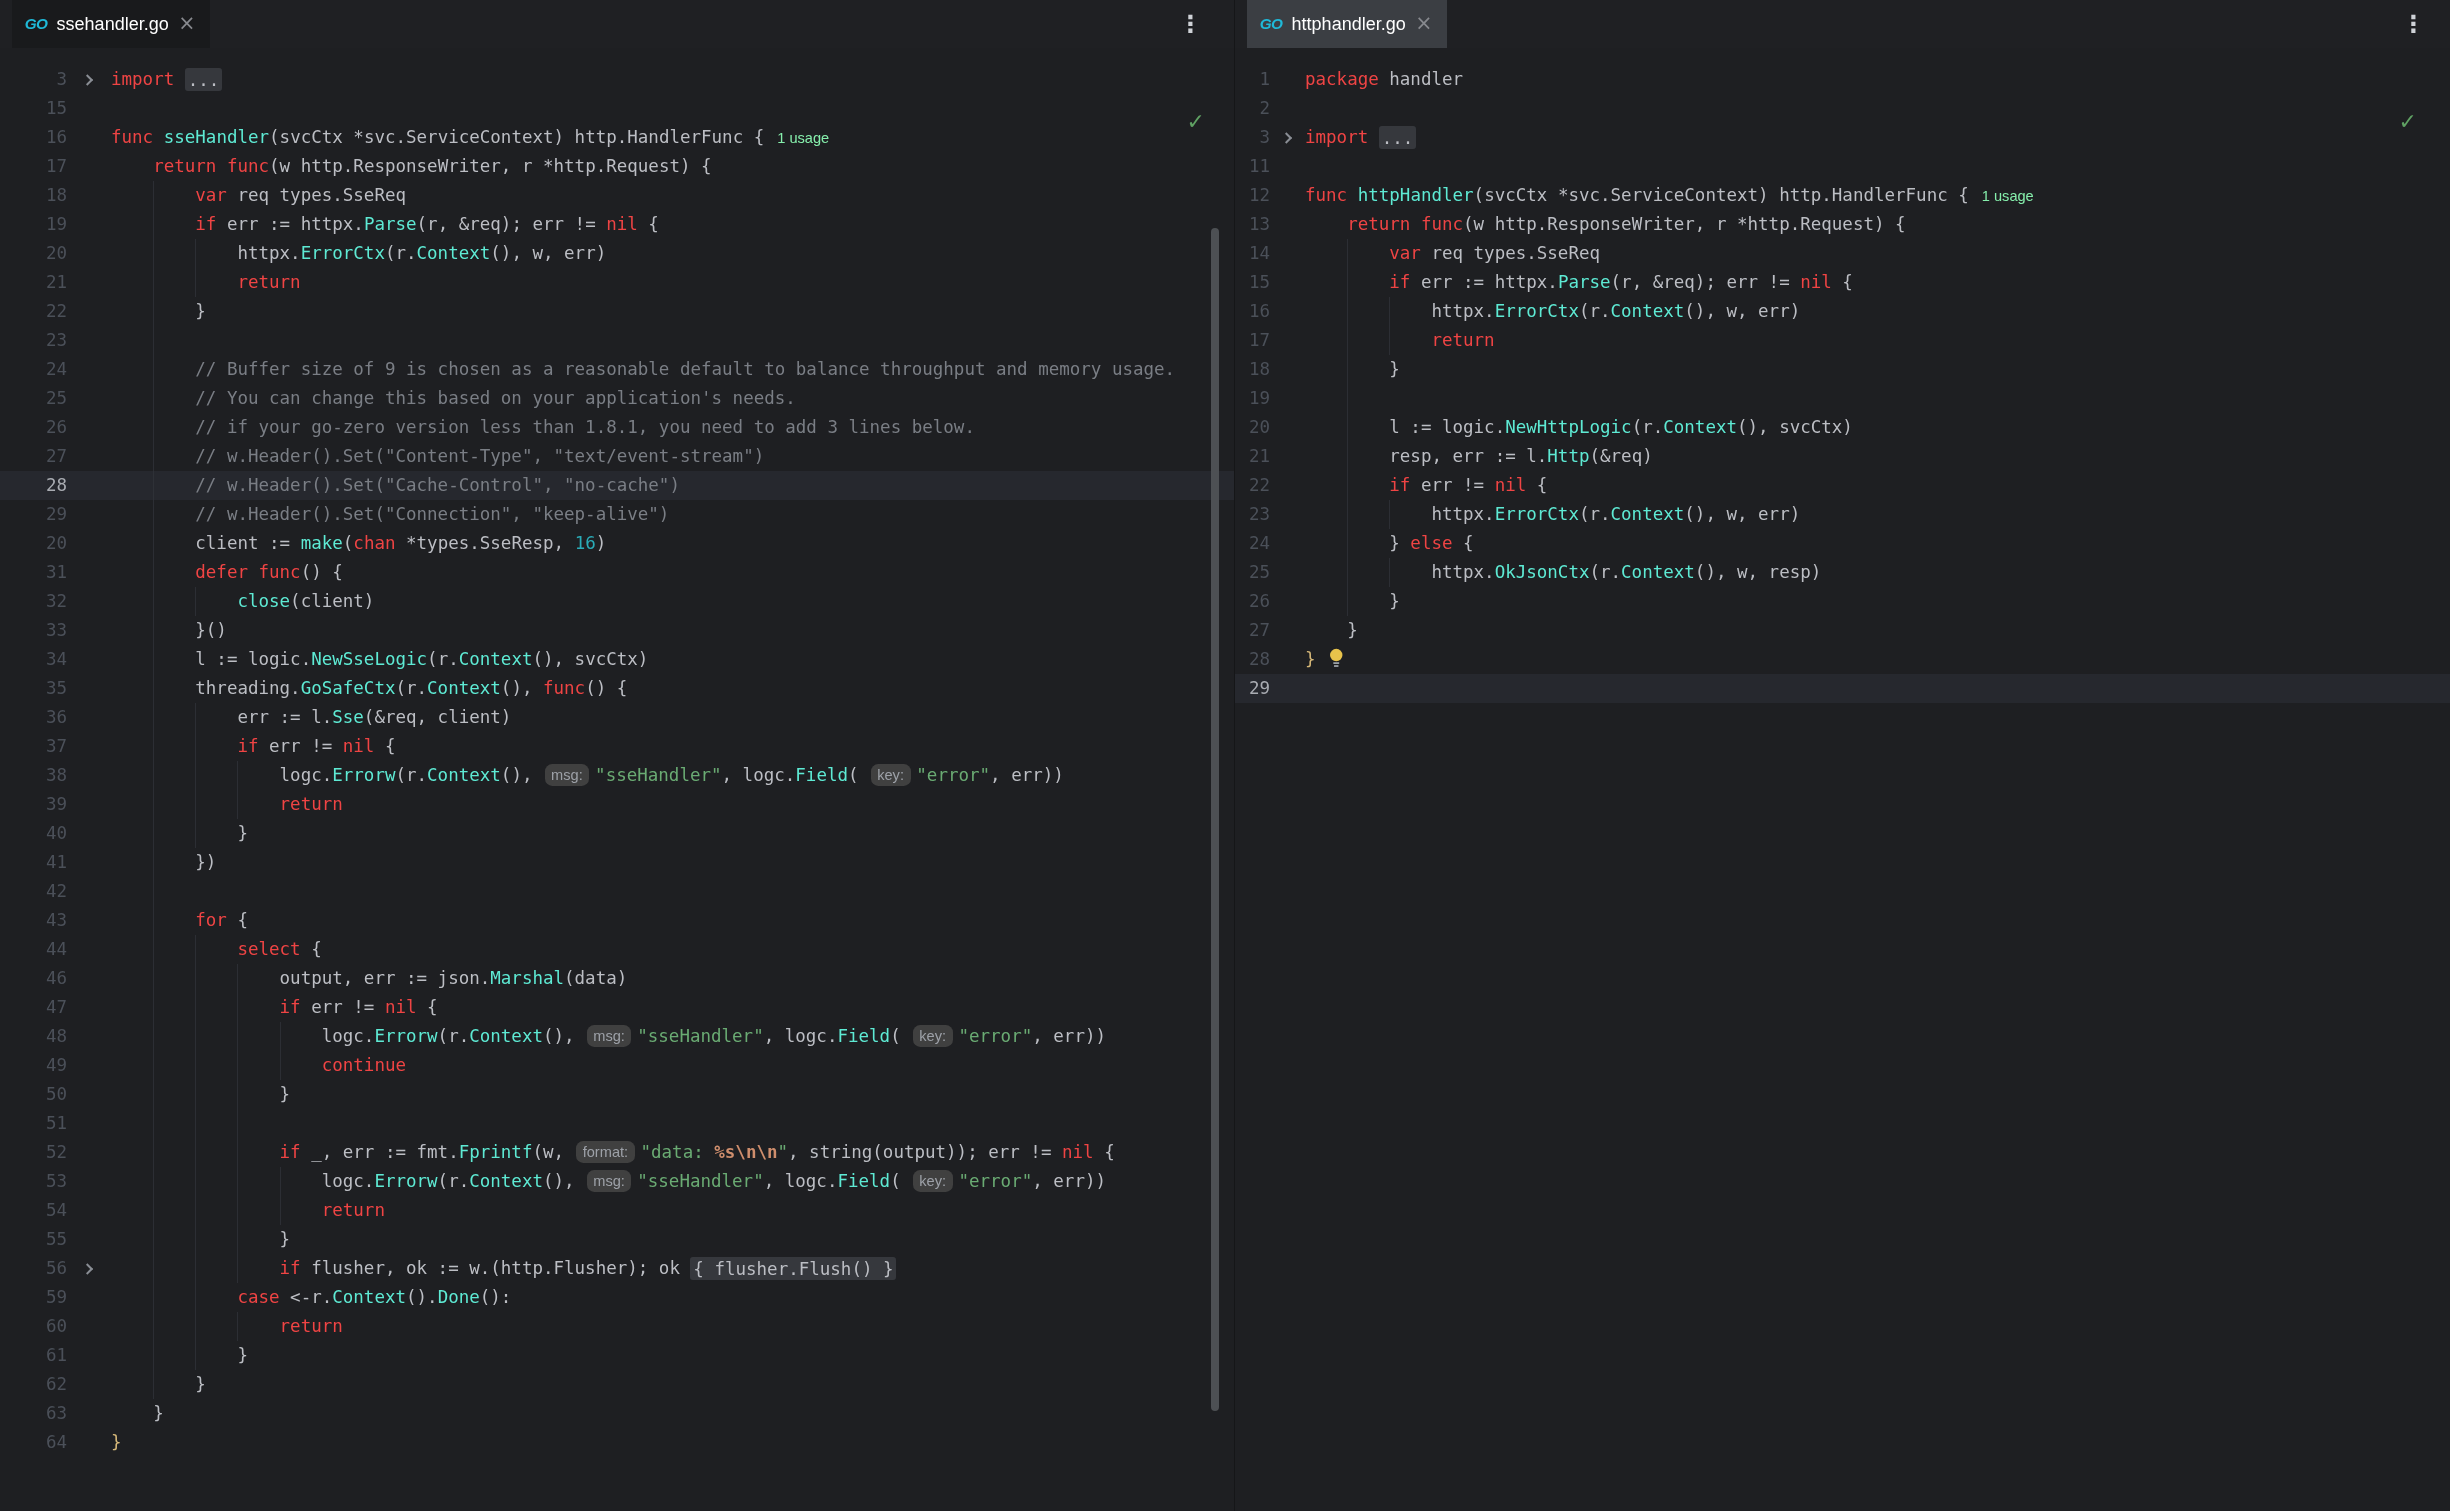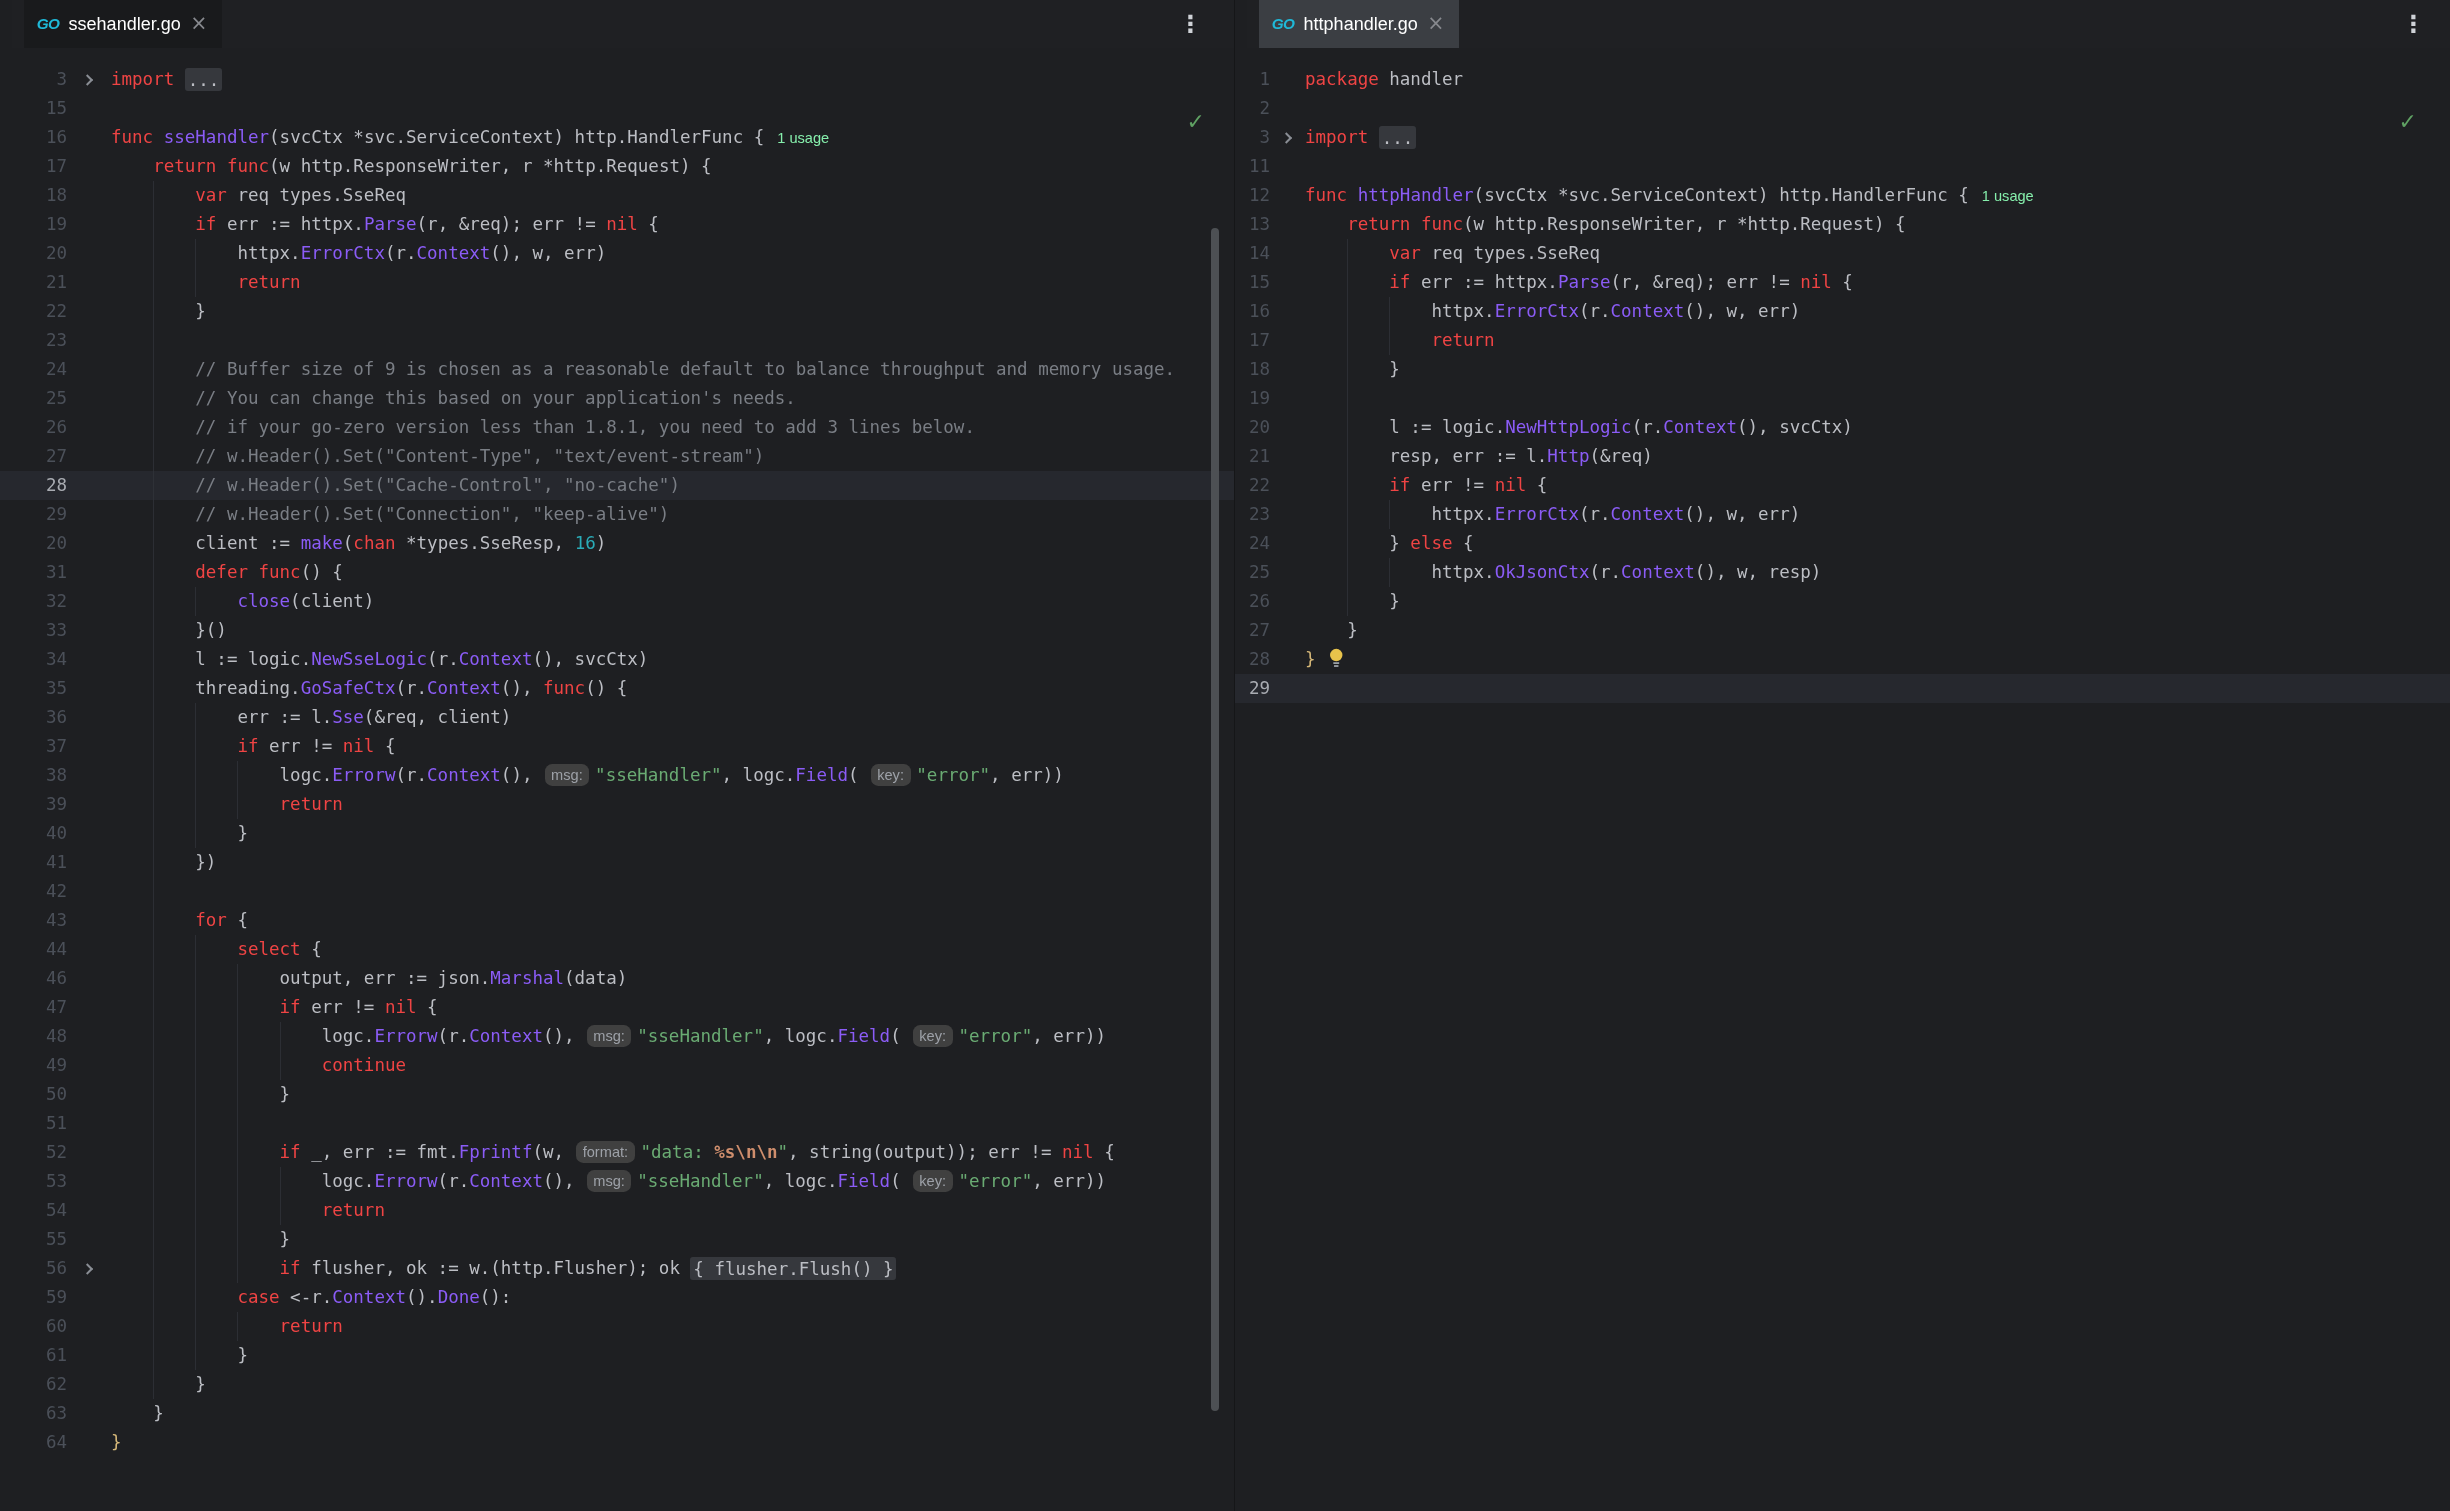--- a/index.html
+++ b/index.html
@@ -1,20 +1,20 @@
 <!DOCTYPE html>
 <html style="font-size:11.7px"><head>
 <meta charset="utf-8">
 <style>
   * { margin:0; padding:0; box-sizing:border-box; }
   html,body { width:2450px; height:1512px; overflow:hidden; background:#1e1f22; }
   body { font-family:"DejaVu Sans Mono",monospace; }
 
   .ide { display:flex; width:100%; height:100%; }
-  .pane { position:relative; height:100%; background:#1e1f22; overflow:hidden;padding-left:12px; }
+  .pane { position:relative; height:100%; background:#1e1f22; overflow:hidden; }
   .pane-l { width:1235px; border-right:1.5px solid #151618; }
   .pane-r { flex:1; }
 
   
   .tabbar { position:relative; height:48px; background:#1f2023; display:flex; align-items:stretch; }
   .tab { display:flex; align-items:center; gap:9.5px; padding:0 14.6px 0 13px; margin-left:11.7px; cursor:default; }
   .tab.unfocused { background:#191a1c; }
   .tab.focused  { background:#3b3e43; }
   .tabtitle { font:18px "Liberation Sans",sans-serif; color:#ffffff; white-space:nowrap; }
   .goicon { font:italic 700 15.3px "Liberation Sans",sans-serif; color:#1fb9d8; letter-spacing:-0.7px; }
@@ -40,21 +40,21 @@
   .chev { position:absolute; left:50%; top:50%; width:8px; height:8px;
           border-right:2.2px solid #8a8e95; border-bottom:2.2px solid #8a8e95;
           transform:translate(-70%,-50%) rotate(-45deg); }
 
   .codetext { flex:1; min-width:0; white-space:pre; color:#bcbec4; }
   .g { display:inline-block; width:4ch; height:29px; vertical-align:top; }
   .g + .g { box-shadow:inset 0.7px 0 0 #33363c; }
 
   
   .tk-kw  { color:#ef4444; }
-  .tk-fn  { color:#8b5cf6; }
+  .tk-fn  { color:#5eead4; }
   .tk-str { color:#6aab73; }
   .tk-esc { color:#cf8e6d;font-weight:bold; }
   .tk-num { color:#2aacb8; }
   .tk-com { color:#7a7e85; }
   .tk-txt { color:#bcbec4; }
   .tk-ybr { color:#d5b778; }
   .tk-chip { display:inline-block; background:#404040; color:#9da1a8;
              font:14.6px/22px "Liberation Sans",sans-serif; padding:0 6.6px;
              border-radius:7.3px; margin:0 5.8px 0 1.5px; vertical-align:middle;
              position:relative; top:-1.5px; }

